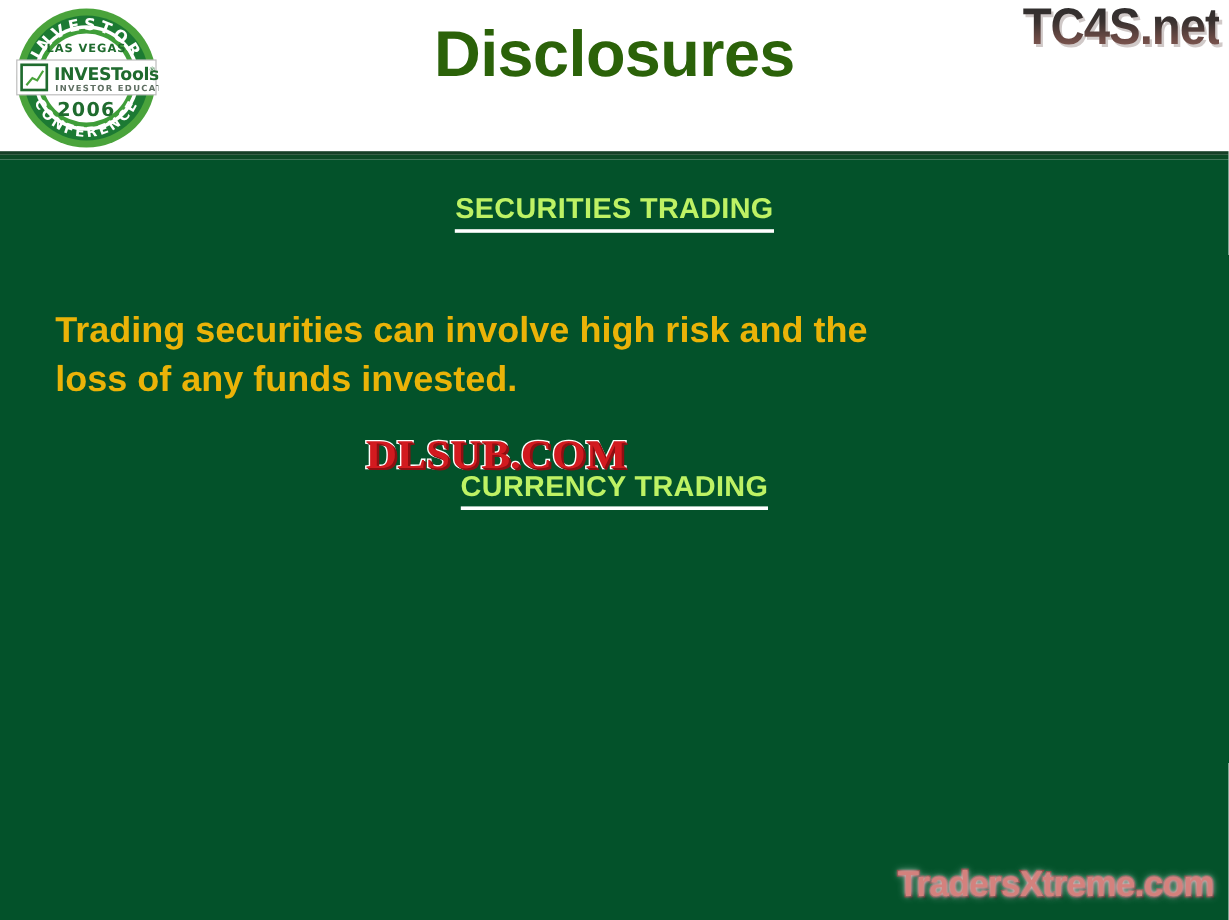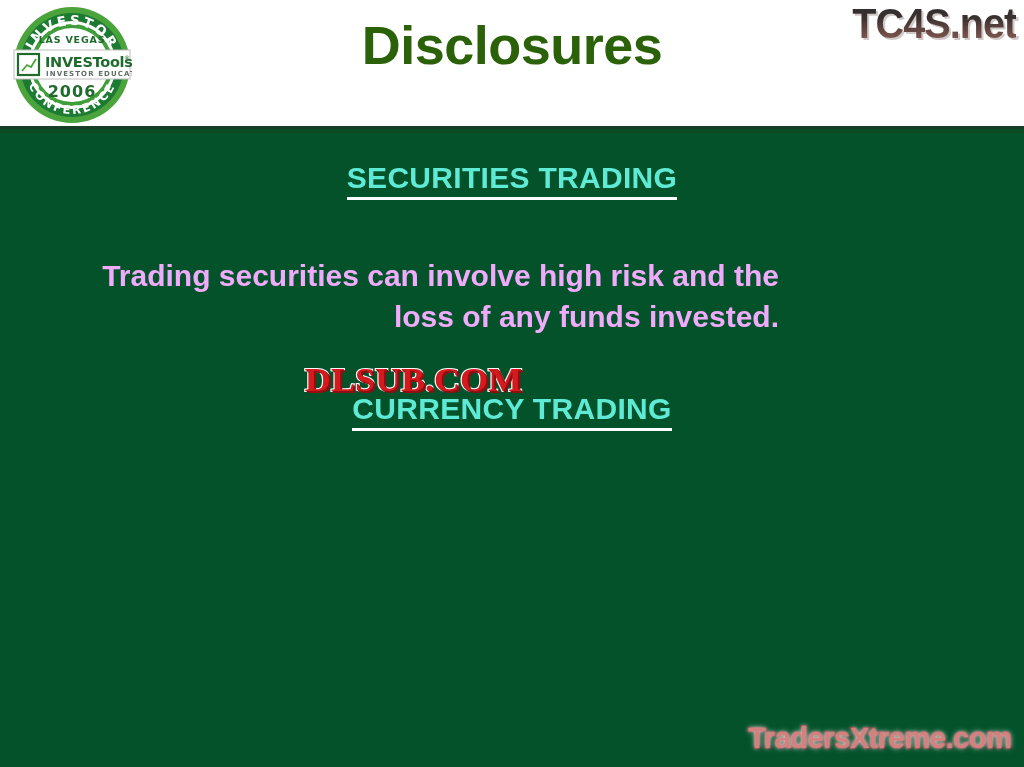--- a/index.html
+++ b/index.html
@@ -108,37 +108,37 @@
     top: 133px;
     width: 1024px;
     height: 634px;
     background: #03522a;
   }
 
   .sec-heading {
     position: absolute;
     width: 1024px;
     text-align: center;
-    color: #5eead4;
-    font-weight: bold;
-    font-size: 30px;
+    color: #bef264;
+    font-weight: bold;
+    font-size: 24px;
     letter-spacing: 0.3px;
   }
   .sec-heading span {
     border-bottom: 3px solid #ffffff;
     padding-bottom: 3px;
   }
   #heading-securities { top: 28px; }
   #heading-currency   { top: 259px; }
 
   .para {
     position: absolute;
     width: 825px;
-    text-align: right;
-    color: #f0abfc;
+    text-align: left;
+    color: #eab308;
     font-weight: bold;
     font-size: 30px;
     line-height: 1.37;
     padding: 0 28px;
     box-sizing: border-box;
   }
   #para-securities { top: 122px; padding: 0 46px; }
   #para-currency   { top: 356px; padding: 0 26px; }
 
   

